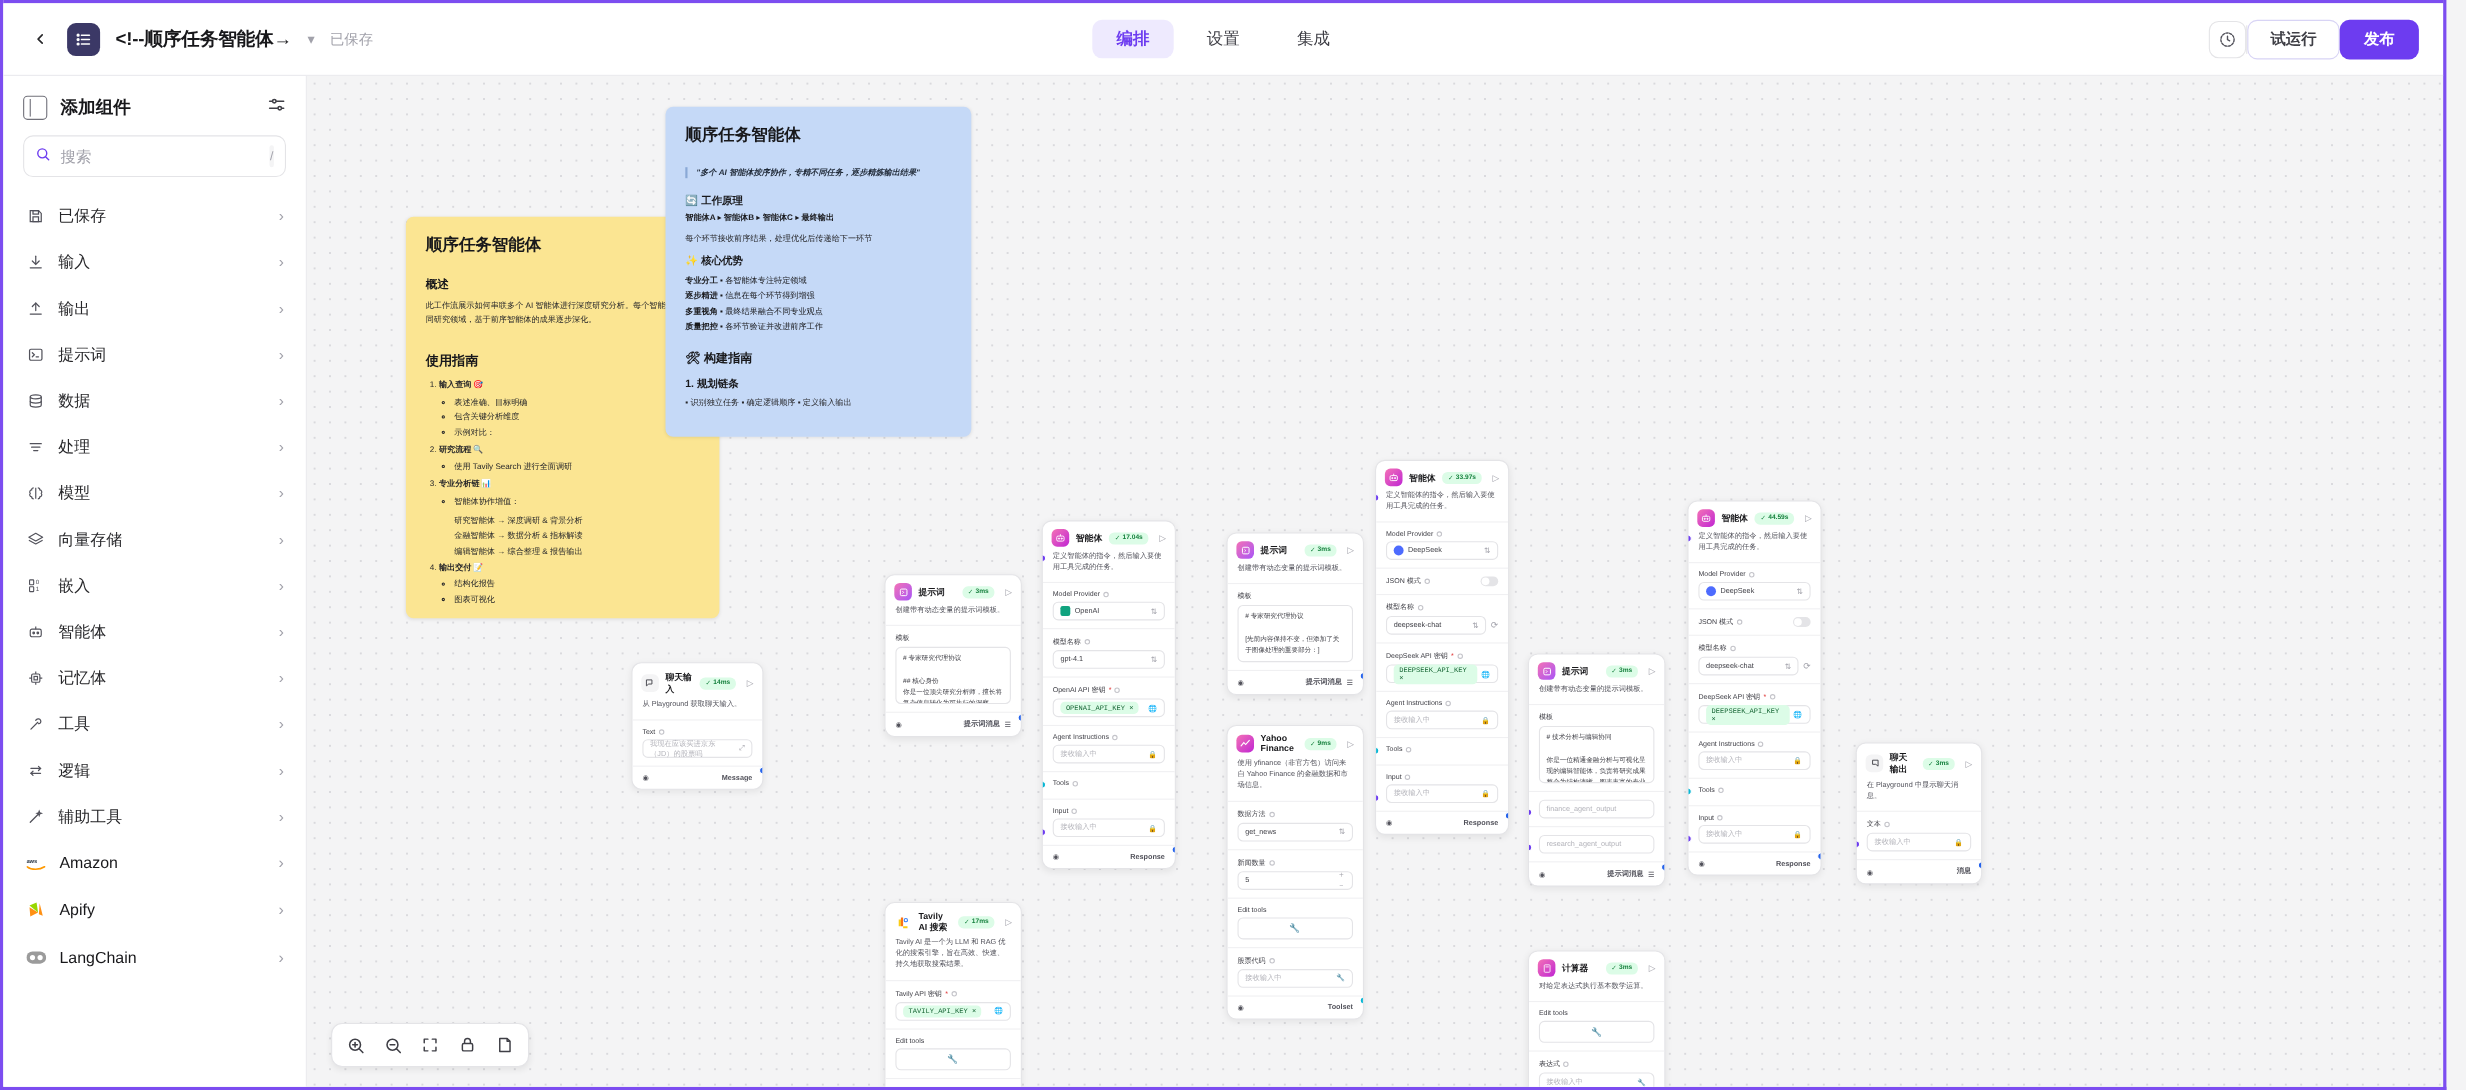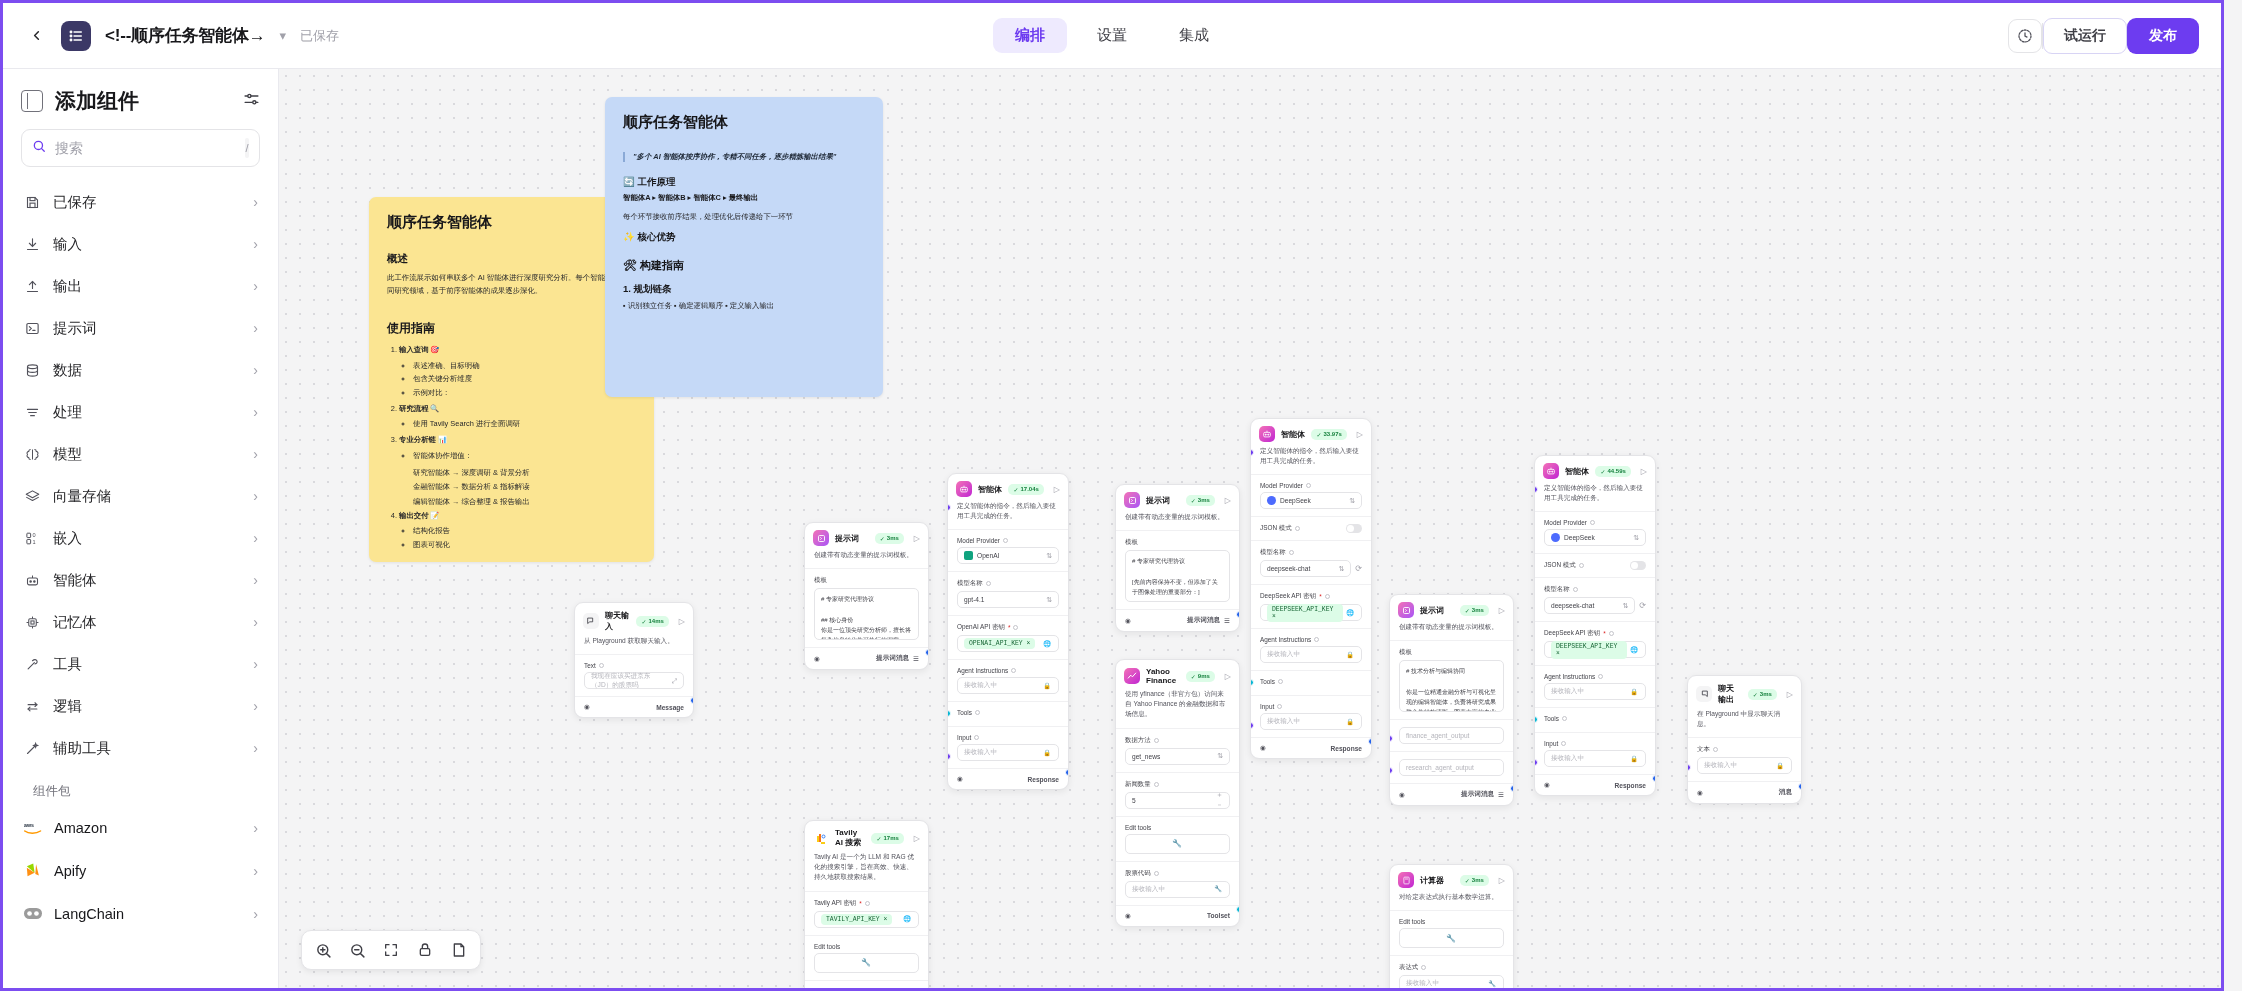--- a/index.html
+++ b/index.html
@@ -37,21 +37,21 @@
   
   .body { flex: 1; display: flex; min-height: 0; }
 
   
   .sidebar { width: 276px; background: #fff; border-right: 1px solid #e9e9ee; display: flex;
              flex-direction: column; flex: 0 0 276px; }
   .sb-head { display: flex; align-items: center; gap: 12px; padding: 18px 18px 12px 18px; }
   .sb-collapse { width: 22px; height: 22px; border: 1.6px solid #71717a; border-radius: 4px;
                  display:flex; align-items:center; justify-content:center; cursor:pointer; position:relative;}
   .sb-collapse::before{content:"";position:absolute;left:5px;top:2px;bottom:2px;width:1.4px;background:#71717a;}
-  .sb-title { font-size: 21px; font-weight: 700; }
+  .sb-title { font-size: 16px; font-weight: 700; }
   .sb-filter { margin-left: auto; cursor:pointer; color:#3f3f46; }
   .sb-search { margin: 2px 18px 14px 18px; height: 38px; border: 1px solid #e4e4e7; border-radius: 9px;
                display: flex; align-items: center; gap: 9px; padding: 0 10px; }
   .sb-search input { border: none; outline: none; flex: 1; font-size: 14px; color:#3f3f46;
                      font-family: inherit; background: transparent; }
   .sb-search input::placeholder { color: #a1a1aa; }
   .slashkey { width: 20px; height: 20px; background: #f4f4f5; border-radius: 5px; display:flex;
               align-items:center; justify-content:center; font-size: 11px; color:#a1a1aa; }
   .sb-list { flex: 1; overflow: hidden; padding: 0 10px; }
   .sb-item { display: flex; align-items: center; gap: 12px; padding: 8px 10px; border-radius: 8px;
@@ -357,21 +357,20 @@
           <span class="sb-ic">
               <svg width="15" height="15" viewBox="0 0 24 24" fill="none" stroke="currentColor" stroke-width="1.8" stroke-linecap="round">
                 <line x1="4" y1="20" x2="16" y2="8"></line>
                 <path d="M17 4l.8 2.2L20 7l-2.2.8L17 10l-.8-2.2L14 7l2.2-.8z"></path>
               </svg>
             </span>
           <span>辅助工具</span>
           <span class="chev">›</span>
         </div>
 
-        <div class="sb-secttl">组件包</div>
 
         <div class="sb-bundle">
           <span class="bico">
             <svg width="18" height="14" viewBox="0 0 24 18">
                 <text x="0" y="8" font-size="7" font-weight="700" fill="#232f3e" font-family="Liberation Sans">aws</text>
                 <path d="M1 13c5 4 15 4 21 0" stroke="#ff9900" stroke-width="2" fill="none" stroke-linecap="round"></path>
               </svg>
           </span>
           <span>Amazon</span>
           <span class="chev" style="margin-left:auto;color:#a1a1aa;">›</span>
@@ -475,20 +474,26 @@
         </ol>
       </div>
 
       <div class="note blue" style="left:326px; top:28px; width:278px; height:300px;">
         <h2>顺序任务智能体</h2>
         <div class="quote">"多个 AI 智能体按序协作，专精不同任务，逐步精炼输出结果"</div>
         <h4>🔄 工作原理</h4>
         <div class="chain">智能体A ▸ 智能体B ▸ 智能体C ▸ 最终输出</div>
         <p>每个环节接收前序结果，处理优化后传递给下一环节</p>
         <h4 style="margin-top:7px;">✨ 核心优势</h4>
+        <div style="margin-top:4px;">
+          <div class="advrow"><b>专业分工</b> ▪ <span>各智能体专注特定领域</span></div>
+          <div class="advrow"><b>逐步精进</b> ▪ <span>信息在每个环节得到增强</span></div>
+          <div class="advrow"><b>多重视角</b> ▪ <span>最终结果融合不同专业观点</span></div>
+          <div class="advrow"><b>质量把控</b> ▪ <span>各环节验证并改进前序工作</span></div>
+        </div>
         <h3 style="margin-top:14px;font-size:11px;">🛠 构建指南</h3>
         <h4>1. 规划链条</h4>
         <p>▪ 识别独立任务 ▪ 确定逻辑顺序 ▪ 定义输入输出</p>
 
       </div>
 
       <div class="node" style="left:295px; top:533px; width:120px;">
         <div class="nhead">
           <span class="nic" style="background:#f4f4f5;">
             <svg width="10" height="10" viewBox="0 0 24 24" fill="none" stroke="#3f3f46" stroke-width="2">

